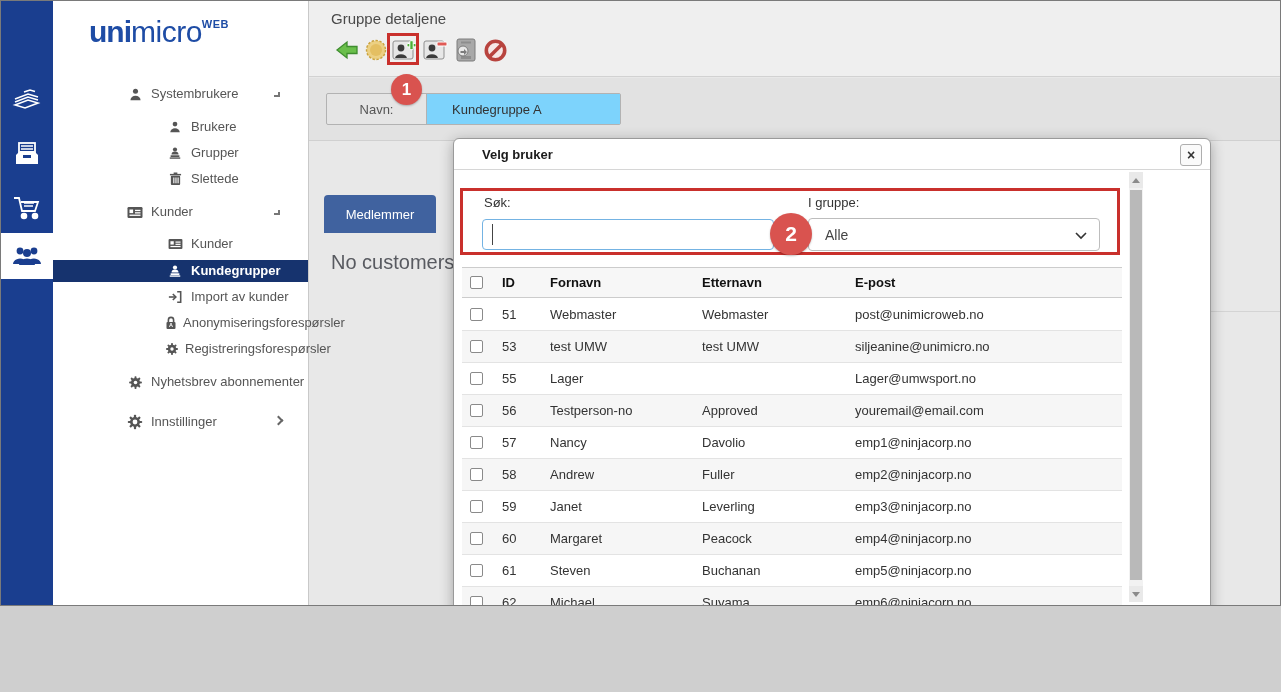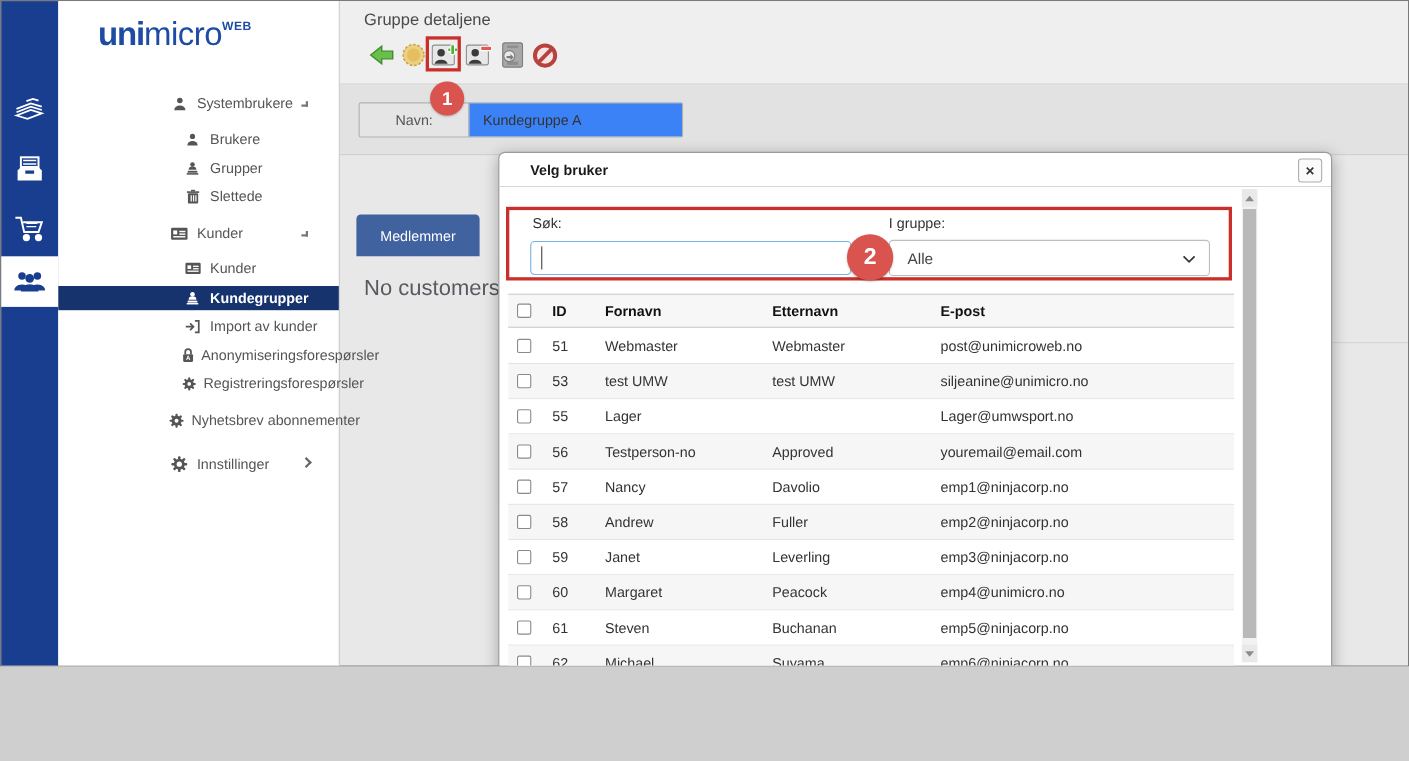--- a/index.html
+++ b/index.html
@@ -12,35 +12,35 @@
   .rail-item.active{background:#fff;color:#1a3e8f;}
 
   
   .sidebar{position:absolute;left:52px;top:0;width:256px;height:688px;background:#fff;border-right:1px solid #c9c9c9;}
   .logo{position:absolute;left:36px;top:14px;color:#1e4ca5;white-space:nowrap;}
   .logo b{font-size:30px;font-weight:800;letter-spacing:-1px;}
   .logo i{font-size:30px;font-style:normal;font-weight:300;letter-spacing:-.5px;}
   .logo s{font-size:11px;font-weight:800;text-decoration:none;vertical-align:14px;letter-spacing:.5px;}
   .nav{position:absolute;left:0;right:0;height:20px;line-height:20px;color:#555;font-size:13px;display:flex;align-items:center;cursor:pointer;white-space:nowrap;}
   .nav .ic{display:inline-flex;width:20px;justify-content:center;margin-right:6px;color:#555;}
-  .nav.l1{padding-left:100px;}
+  .nav.l1{padding-left:72px;}
   .nav.l2{padding-left:112px;}
   .nav.sel{background:#16336e;color:#fff;font-weight:bold;height:22px;}
   .nav.sel .ic{color:#fff;}
   .corner{position:absolute;right:28px;top:8px;width:6px;height:5px;border-right:2px solid #777;border-bottom:2px solid #777;}
   .chev{position:absolute;right:26px;top:5px;width:7px;height:7px;border-top:2px solid #666;border-right:2px solid #666;transform:rotate(45deg);}
 
   
   .band-top{position:absolute;left:308px;top:0;width:973px;height:76px;background:#efefef;border-bottom:1px solid #d2d2d2;}
   .band-form{position:absolute;left:308px;top:77px;width:973px;height:63px;background:#e2e2e2;border-bottom:1px solid #d0d0d0;}
   .page-title{position:absolute;left:330px;top:9px;font-size:15px;color:#4a4a4a;}
   .tool{position:absolute;top:36px;width:26px;height:26px;display:flex;align-items:center;justify-content:center;cursor:pointer;}
   .navn{position:absolute;left:325px;top:92px;width:295px;height:32px;background:#e5e5e5;border:1px solid #b2b2b2;border-radius:2px;}
   .navn .lbl{position:absolute;left:0;top:0;width:99px;height:100%;display:flex;align-items:center;justify-content:center;font-size:13px;color:#555;}
-  .navn .val{position:absolute;left:99px;right:0;top:0;bottom:0;background:#3b82f6;border:0;border-left:1px solid #b2b2b2;font-size:13px;color:#333;padding-left:12px;}
+  .navn .val{position:absolute;left:99px;right:0;top:0;bottom:0;background:#7dd3fc;border:0;border-left:1px solid #b2b2b2;font-size:13px;color:#333;padding-left:25px;}
   .tab{position:absolute;left:323px;top:194px;width:112px;height:38px;background:#40629f;color:#fff;font-size:13px;display:flex;align-items:center;justify-content:center;border-radius:4px 4px 0 0;cursor:pointer;}
   .empty-text{position:absolute;left:330px;top:250px;font-size:20px;color:#585a60;}
   .rline{position:absolute;left:1210px;top:310px;width:71px;height:1px;background:#d4d4d4;}
 
   
   .ann-rect{position:absolute;border:3px solid #c9302c;}
   .ann-circle{position:absolute;background:#d9534f;border-radius:50%;color:#fff;font-weight:bold;display:flex;align-items:center;justify-content:center;box-shadow:0 1px 2px rgba(0,0,0,.25);z-index:30;}
 
   
   .modal{position:absolute;left:452px;top:137px;width:758px;height:541px;background:#fff;border:1px solid #9a9a9a;border-radius:6px;box-shadow:0 3px 14px rgba(0,0,0,.3);z-index:10;}
@@ -415,21 +415,21 @@
           <span class="c3">Leverling</span>
           <span class="c4">emp3@ninjacorp.no</span>
         </div>
       <div class="trow alt" style="top:224px">
           <span class="c0">
             <span class="cb"></span>
           </span>
           <span class="c1">60</span>
           <span class="c2">Margaret</span>
           <span class="c3">Peacock</span>
-          <span class="c4">emp4@unimicro.no</span>
+          <span class="c4">emp4@ninjacorp.no</span>
         </div>
       <div class="trow" style="top:256px">
           <span class="c0">
             <span class="cb"></span>
           </span>
           <span class="c1">61</span>
           <span class="c2">Steven</span>
           <span class="c3">Buchanan</span>
           <span class="c4">emp5@ninjacorp.no</span>
         </div>

